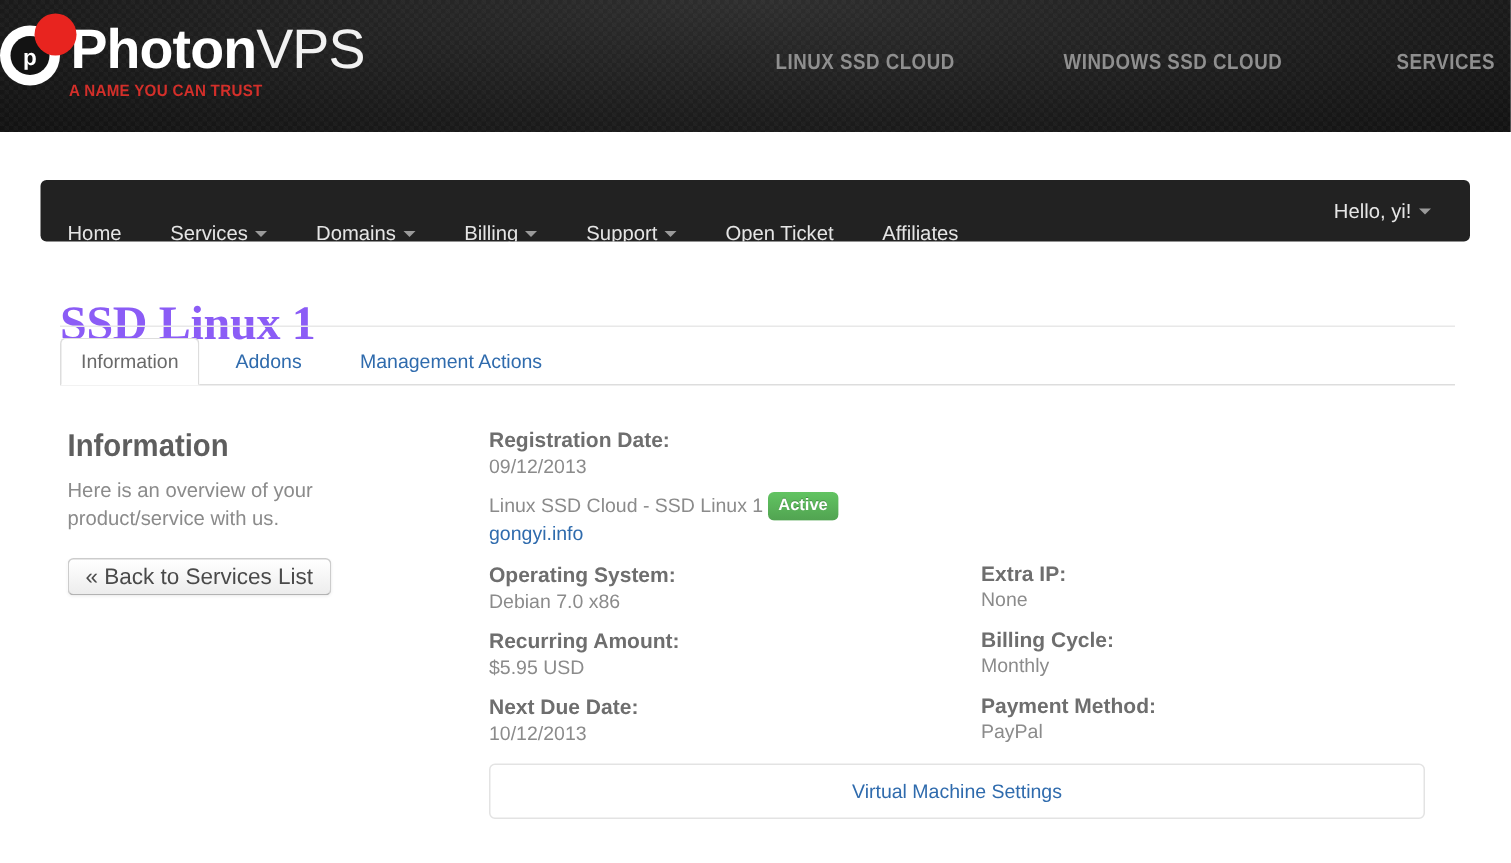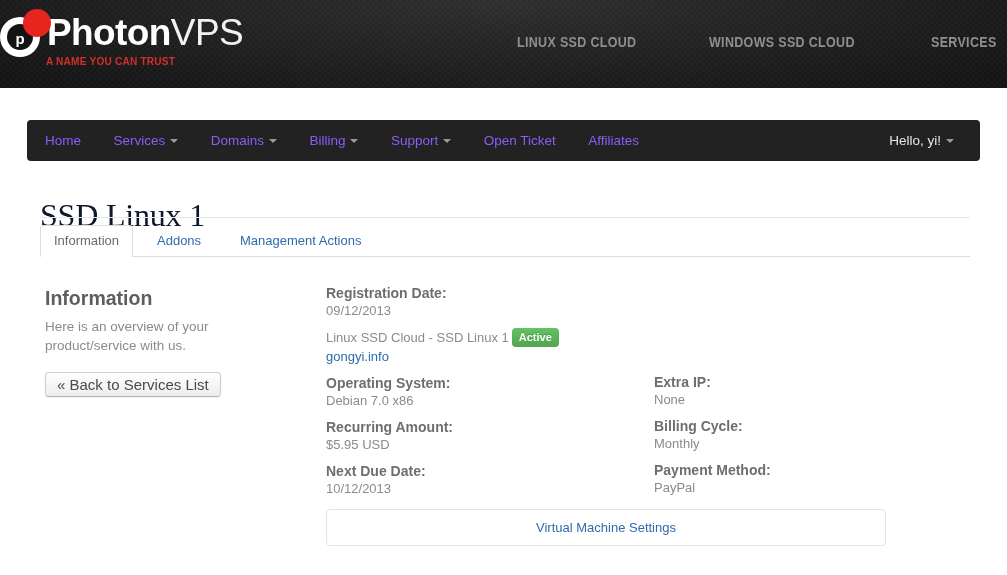--- a/index.html
+++ b/index.html
@@ -89,45 +89,45 @@
   .navbar {
     position: absolute; left: 27px; top: 120px;
     width: 953px; height: 41px;
     background: #222222;
     border-radius: 4px;
     overflow: hidden;
   }
   .nav-left { position: absolute; left: 0px; top: 0; height: 41px; white-space: nowrap; }
   .nav-item {
     display: inline-block;
-    color: #8b5cf6; text-decoration: none;
+    color: #e5e5e5; text-decoration: none;
     font-size: 13.5px; line-height: 41px;
-    padding: 0 14px;
+    padding: 15px 14px;
     white-space: nowrap;
   }
   .nav-item.first { padding-left: 18px; }
   .caret {
     display: inline-block;
     width: 0; height: 0; margin-left: 5px;
     vertical-align: 2px;
     border-left: 4px solid transparent;
     border-right: 4px solid transparent;
     border-top: 4px solid #9a9a9a;
   }
   .nav-right {
     position: absolute; right: 18px; top: 0; height: 41px;
   }
   .nav-right .nav-item { color: #e6e6e6; padding: 0 8px; }
 
   
   .page-title {
     position: absolute; left: 40px; top: 176px;
     font-family: "Liberation Serif", serif;
-    font-weight: normal; font-size: 32px; line-height: 36px;
-    color: #0f172a;
+    font-weight: bold; font-size: 32px; line-height: 36px;
+    color: #8b5cf6;
     letter-spacing: -0.2px;
   }
   .title-rule {
     position: absolute; left: 40px; top: 217px;
     width: 930px; height: 1px; background: #e8e8e8;
   }
 
   
   .tabs {
     position: absolute; left: 40px; top: 226px;
@@ -208,21 +208,21 @@
     border-radius: 4px;
     vertical-align: 1px;
     margin-left: 3px;
     text-shadow: 0 -1px 0 rgba(0,0,0,0.25);
   }
   .link { color: #2f6bad; text-decoration: none; font-size: 13px; }
 
   
   .vm-panel {
     position: absolute; left: 326px; top: 509px;
-    width: 560px; height: 37px;
+    width: 624px; height: 37px;
     background: #ffffff;
     border: 1px solid #e3e3e3;
     border-radius: 4px;
     text-align: center;
   }
   .vm-panel a {
     display: block;
     line-height: 35px;
     font-size: 13px;
     color: #2f6bad;

